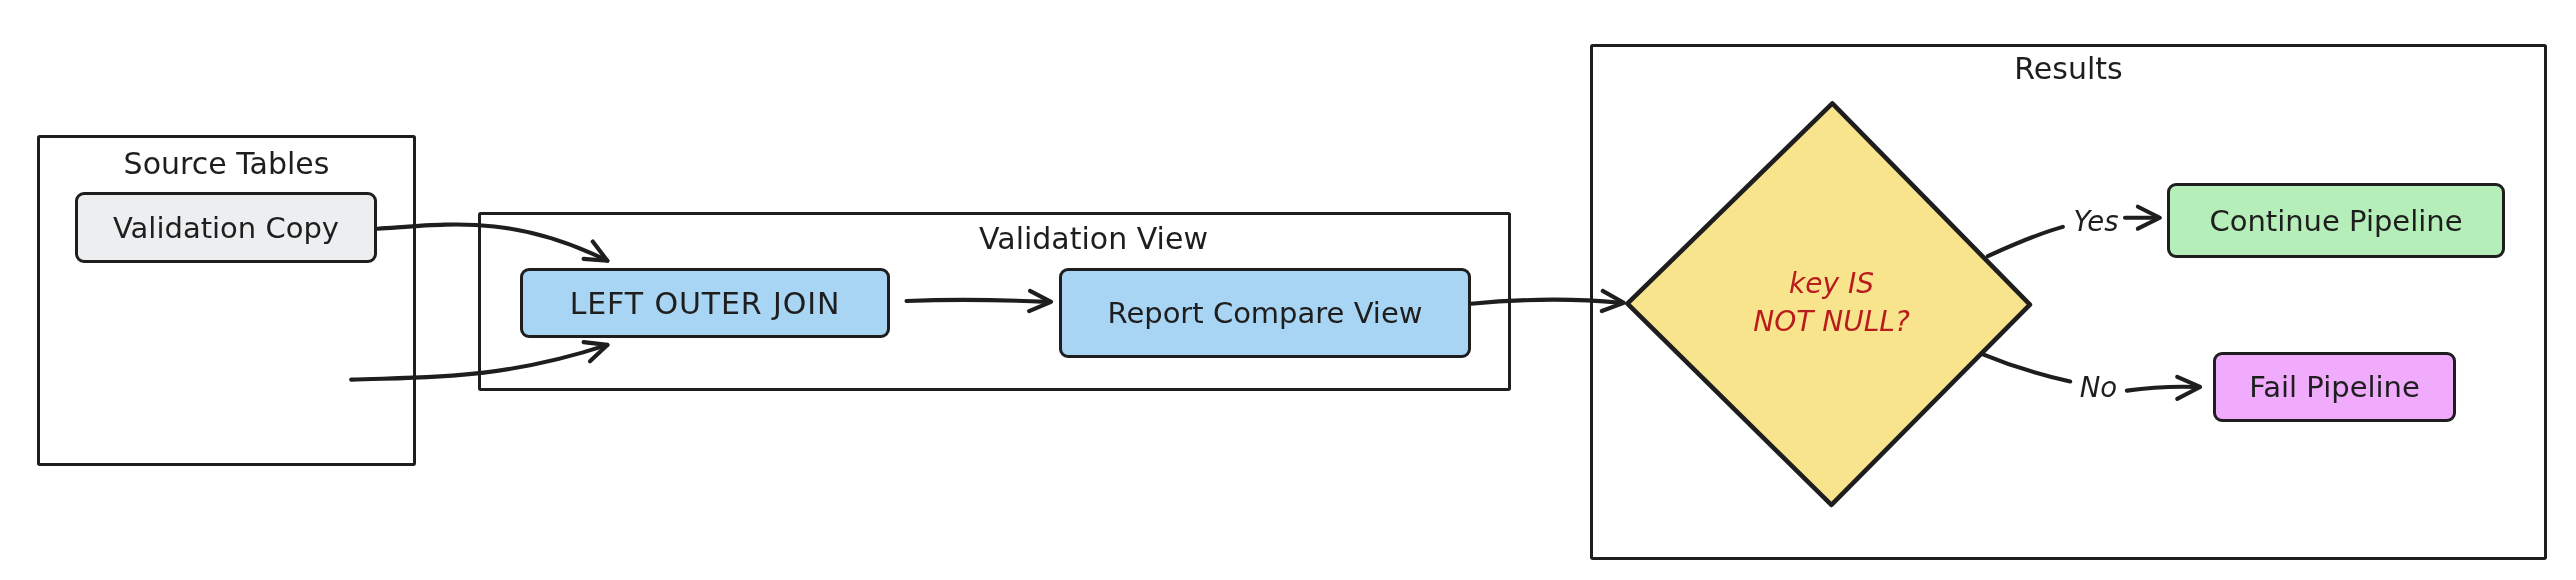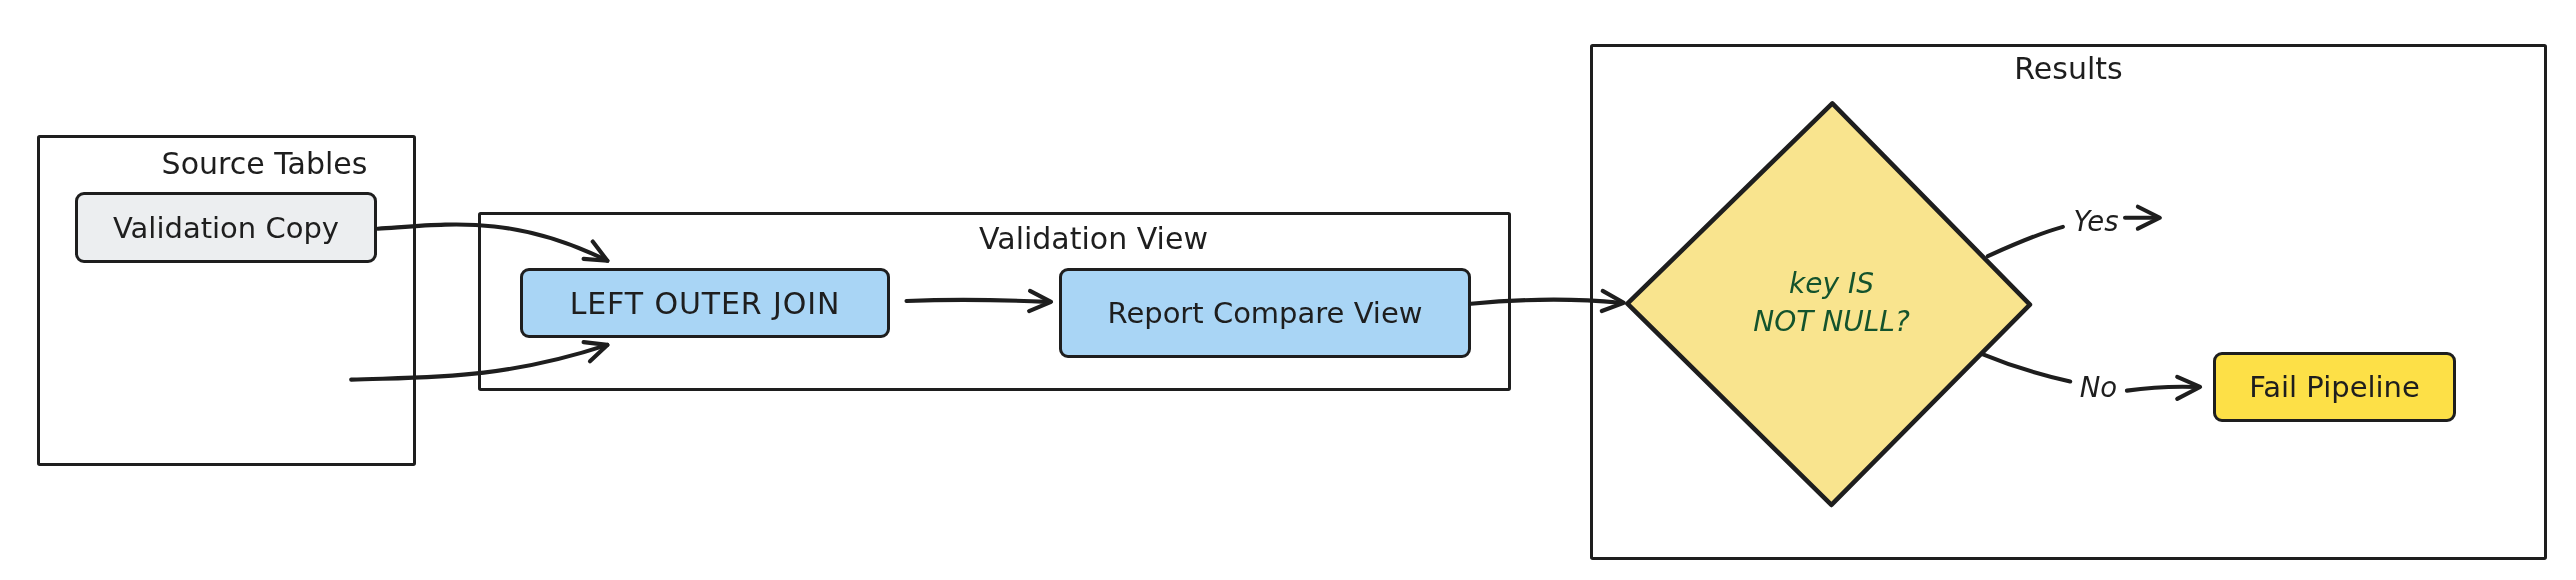--- a/index.html
+++ b/index.html
@@ -15,38 +15,38 @@
     position:absolute;text-align:center;font-size:30px;z-index:2;color:#1e1e1e;
   }
   .node{
     position:absolute;border:3.7px solid #1e1e1e;box-sizing:border-box;border-radius:9px;
     display:flex;align-items:center;justify-content:center;
     font-size:29px;color:#1e1e1e;z-index:2;white-space:nowrap;
   }
   .node-gray{background:#eceef0;}
   .node-blue{background:#a9d5f5;}
   .node-green{background:#b5eeb9;}
-  .node-pink{background:#fde047;}
+  .node-pink{background:#f0abfc;}
   .join-caps{letter-spacing:0.9px;}
   #edge-layer{
     position:absolute;left:0;top:0;width:2576px;height:580px;z-index:3;pointer-events:none;
   }
   .edge{stroke:#1e1e1e;stroke-width:4.5;fill:none;stroke-linecap:round;stroke-linejoin:round;}
   .diamond-label{
     position:absolute;left:1694px;top:265px;width:275px;z-index:4;
-    text-align:center;font-size:28px;font-style:italic;line-height:38px;color:#14532d;
+    text-align:center;font-size:28px;font-style:italic;line-height:38px;color:#b91c1c;
   }
   .branch-label{
     position:absolute;z-index:4;font-size:27.5px;font-style:italic;color:#1e1e1e;text-align:center;
   }
   #yes-label{left:2064px;top:205px;width:64px;}
   #no-label{left:2071px;top:371px;width:55px;}
   
   #source-tables{left:37px;top:135px;width:379px;height:331px;}
-  #source-tables-title{left:37px;top:146px;width:379px;margin-left:38px;}
+  #source-tables-title{left:37px;top:146px;width:379px;}
   #validation-view{left:478px;top:212px;width:1033px;height:179px;}
   #validation-view-title{left:478px;top:221px;width:1231px;}
   #results{left:1590px;top:44px;width:957px;height:516px;}
   #results-title{left:1590px;top:51px;width:957px;}
   
   #validation-copy{left:75px;top:192px;width:302px;height:71px;}
   #report-table{left:101px;top:345px;width:250px;height:69px;}
   #left-outer-join{left:520px;top:268px;width:370px;height:70px;font-size:30px;}
   #report-compare-view{left:1059px;top:268px;width:412px;height:90px;}
   #continue-pipeline{left:2167px;top:183px;width:338px;height:75px;}
@@ -62,20 +62,21 @@
 
   <div class="container-box" id="validation-view"></div>
   <div class="container-title" id="validation-view-title">Validation View</div>
 
   <div class="container-box" id="results"></div>
   <div class="container-title" id="results-title">Results</div>
 
   <div class="node node-gray" id="validation-copy">Validation Copy</div>
   <div class="node node-blue join-caps" id="left-outer-join">LEFT OUTER JOIN</div>
   <div class="node node-blue" id="report-compare-view">Report Compare View</div>
+  <div class="node node-green" id="continue-pipeline">Continue Pipeline</div>
   <div class="node node-pink" id="fail-pipeline">Fail Pipeline</div>
 
   <svg id="edge-layer" viewBox="0 0 2814 634" xmlns="http://www.w3.org/2000/svg">
 
     <polygon points="2002,113 2218,333 2001,552 1778,332" stroke="#1e1e1e" stroke-width="5" stroke-linejoin="round" fill="#f9e48e"></polygon>
 
     <path class="edge" d="M 412 250 C 490 245, 560 234, 663 285"></path>
     <path class="edge" d="M 637 283 L 663 285 L 647 264"></path>
 
     <path class="edge" d="M 383 415 C 460 412, 545 416, 663 377"></path>

